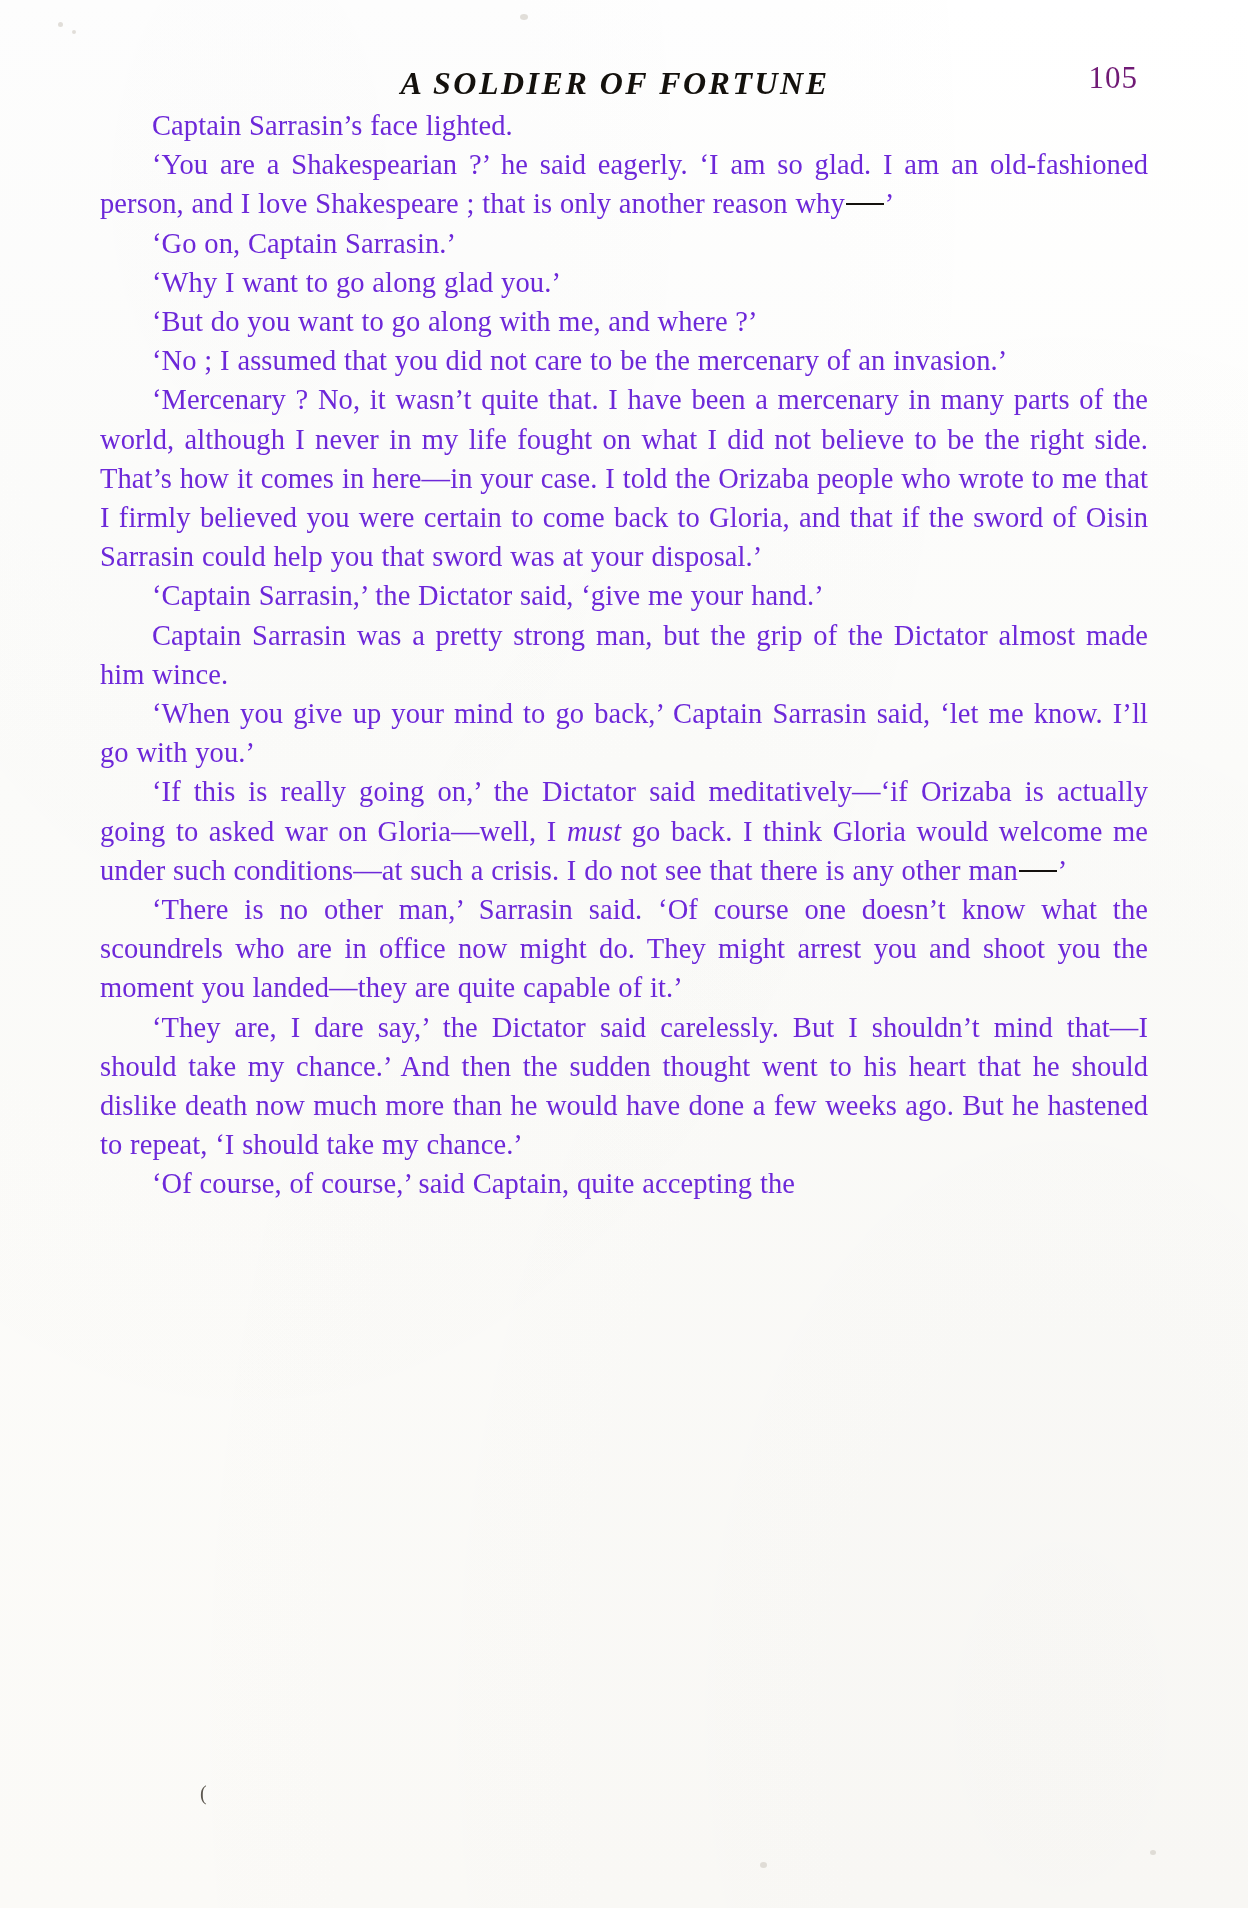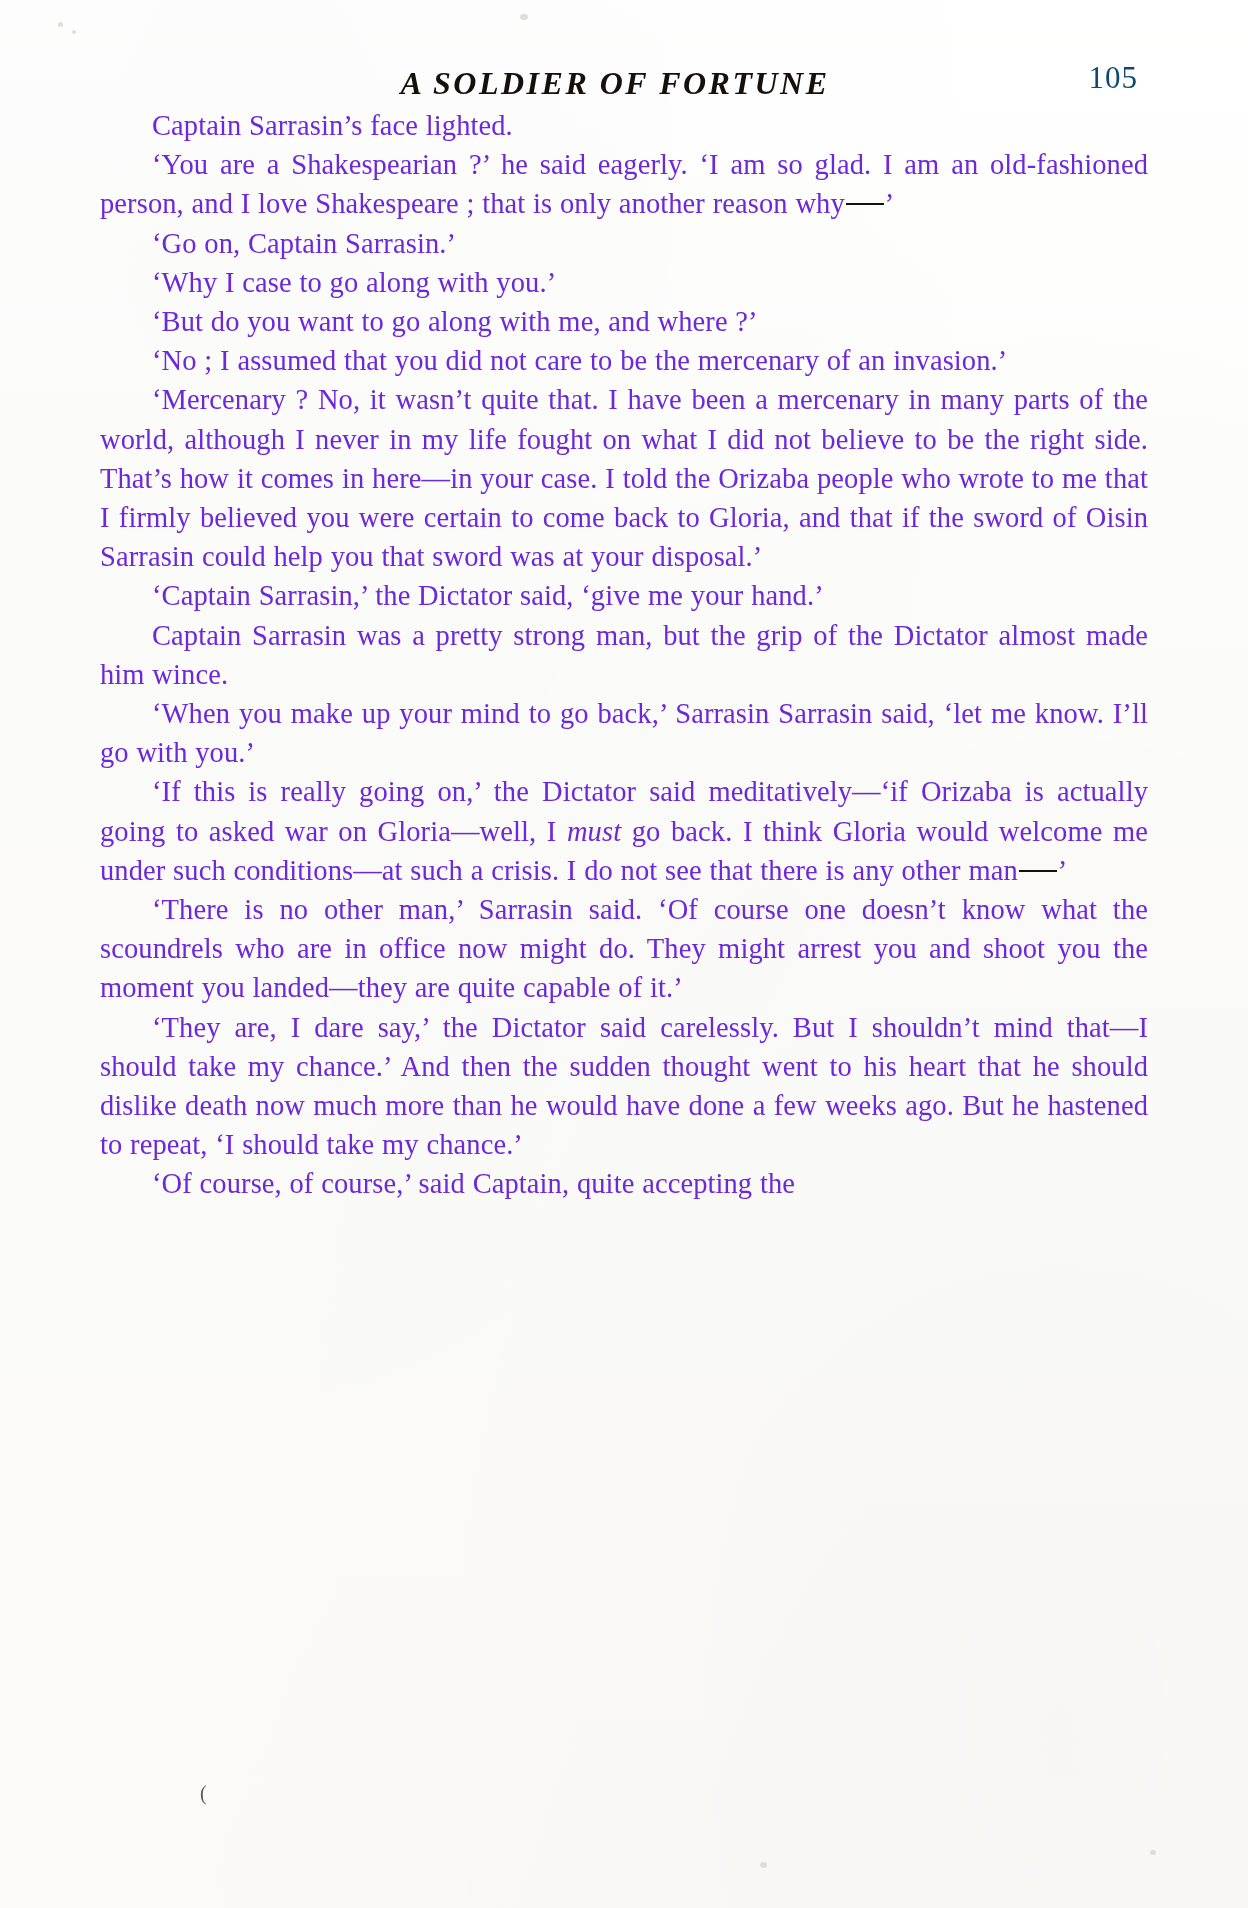--- a/index.html
+++ b/index.html
@@ -56,21 +56,21 @@
     white-space: nowrap;
     margin-left: -18px;
   }
   .folio {
     position: absolute;
     right: 10px;
     bottom: 6px;
     font-size: 31px;
     font-family: "Liberation Serif", serif;
     letter-spacing: 1px;
-    color: #0c4a6e;
+    color: #701a75;
   }
   .body-text {
     font-size: 28.5px;
     line-height: 39.2px;
     text-align: justify;
     color: #6d28d9;
     font-family: "Liberation Serif", serif;
   }
   .body-text p {
     margin: 0;
@@ -123,34 +123,34 @@
     </div>
 
     <div class="body-text tight">
 
       <p>Captain Sarrasin’s face lighted.</p>
 
       <p><span>‘You are a Shakespearian ?’ he said eagerly.  ‘I am so glad.  I am an old-fashioned person, and I love Shakespeare ; that is only another reason why</span><span class="dash-rule"></span><span>’</span></p>
 
       <p>‘Go on, Captain Sarrasin.’</p>
 
-      <p>‘Why I case to go along with you.’</p>
+      <p>‘Why I want to go along glad you.’</p>
 
       <p>‘But do you want to go along with me, and where ?’</p>
 
 
       <p>‘No ; I assumed that you did not care to be the mercenary of an invasion.’</p>
 
       <p>‘Mercenary ?  No, it wasn’t quite that.  I have been a mercenary in many parts of the world, although I never in my life fought on what I did not believe to be the right side.  That’s how it comes in here—in your case.  I told the Orizaba people who wrote to me that I firmly believed you were certain to come back to Gloria, and that if the sword of Oisin Sarrasin could help you that sword was at your disposal.’</p>
 
       <p>‘Captain Sarrasin,’ the Dictator said, ‘give me your hand.’</p>
 
       <p>Captain Sarrasin was a pretty strong man, but the grip of the Dictator almost made him wince.</p>
 
-      <p>‘When you make up your mind to go back,’ Sarrasin Sarrasin said, ‘let me know.  I’ll go with you.’</p>
+      <p>‘When you give up your mind to go back,’ Captain Sarrasin said, ‘let me know.  I’ll go with you.’</p>
 
       <p><span>‘If this is really going on,’ the Dictator said meditatively—‘if Orizaba is actually going to asked war on Gloria—well, I </span><em>must</em><span> go back.  I think Gloria would welcome me under such conditions—at such a crisis.  I do not see that there is any other man</span><span class="dash-rule"></span><span>’</span></p>
 
       <p>‘There is no other man,’ Sarrasin said.  ‘Of course one doesn’t know what the scoundrels who are in office now might do.  They might arrest you and shoot you the moment you landed—they are quite capable of it.’</p>
 
       <p>‘They are, I dare say,’ the Dictator said carelessly.  But I shouldn’t mind that—I should take my chance.’  And then the sudden thought went to his heart that he should dislike death now much more than he would have done a few weeks ago.  But he hastened to repeat, ‘I should take my chance.’</p>
 
       <p>‘Of course, of course,’ said Captain, quite accepting the</p>
 
     </div>

